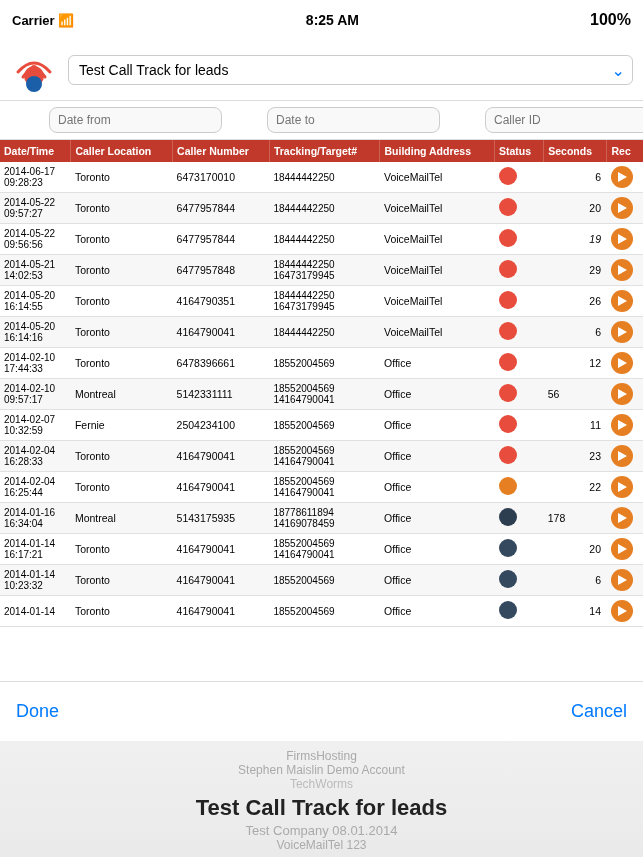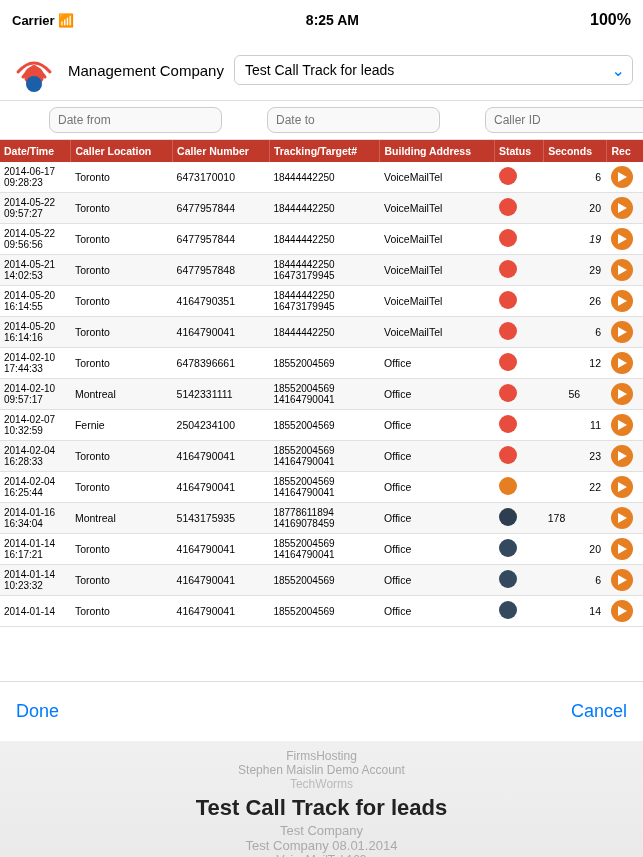--- a/index.html
+++ b/index.html
@@ -207,21 +207,20 @@
 
 <div class="header">
 
   <svg class="logo-icon" viewBox="0 0 48 48">
     <circle cx="24" cy="30" r="10" fill="#e74c3c"></circle>
     <path d="M8 26 Q24 8 40 26" fill="none" stroke="#e74c3c" stroke-width="3" stroke-linecap="round"></path>
     <path d="M13 31 Q24 16 35 31" fill="none" stroke="#e74c3c" stroke-width="3" stroke-linecap="round"></path>
     <circle cx="24" cy="22" r="3" fill="#e74c3c"></circle>
     <circle cx="24" cy="38" r="8" fill="#1a5fa8"></circle>
   </svg>
-  <span class="company-name">Management Company</span>
   <div class="dropdown-wrapper">
     <select><option>Test Call Track for leads</option></select>
     <span class="dropdown-arrow">⌄</span>
   </div>
 </div>
 
 <div class="filter-row">
   <input class="filter-input" type="text" placeholder="Date from" style="">
   <input class="filter-input" type="text" placeholder="Date to" style="">
   <input class="filter-input" type="text" placeholder="Caller ID" style="">
@@ -325,21 +324,21 @@
     </tr>
         <tr>
       <td style="white-space:pre-line;font-size:10px;">2014-02-10
 09:57:17</td>
       <td>Montreal</td>
       <td>5142331111</td>
       <td style="white-space:pre-line;font-size:10px;">18552004569
 14164790041</td>
       <td>Office</td>
       <td><span class="status-dot dot-red"></span></td>
-      <td style="text-align:center;padding-right:6px;">56</td>
+      <td style="text-align:left;padding-right:6px;">56</td>
       <td><span class="play-btn"></span></td>
     </tr>
         <tr>
       <td style="white-space:pre-line;font-size:10px;">2014-02-07
 10:32:59</td>
       <td>Fernie</td>
       <td>2504234100</td>
       <td style="white-space:pre-line;font-size:10px;">18552004569</td>
       <td>Office</td>
       <td><span class="status-dot dot-red"></span></td>
@@ -422,16 +421,15 @@
 <div class="bottom-bar">
   <button class="bottom-btn">Done</button>
   <button class="bottom-btn">Cancel</button>
 </div>
 
 <div class="footer-watermark">
   <div class="line1">FirmsHosting</div>
   <div class="line2">Stephen Maislin Demo Account</div>
   <div class="line3">TechWorms</div>
   <div class="line4">Test Call Track for leads</div>
-  <div class="line5">Test Company</div>
   <div class="line6">Test Company 08.01.2014</div>
   <div class="line7">VoiceMailTel 123</div>
 </div>
 
 </body></html>

